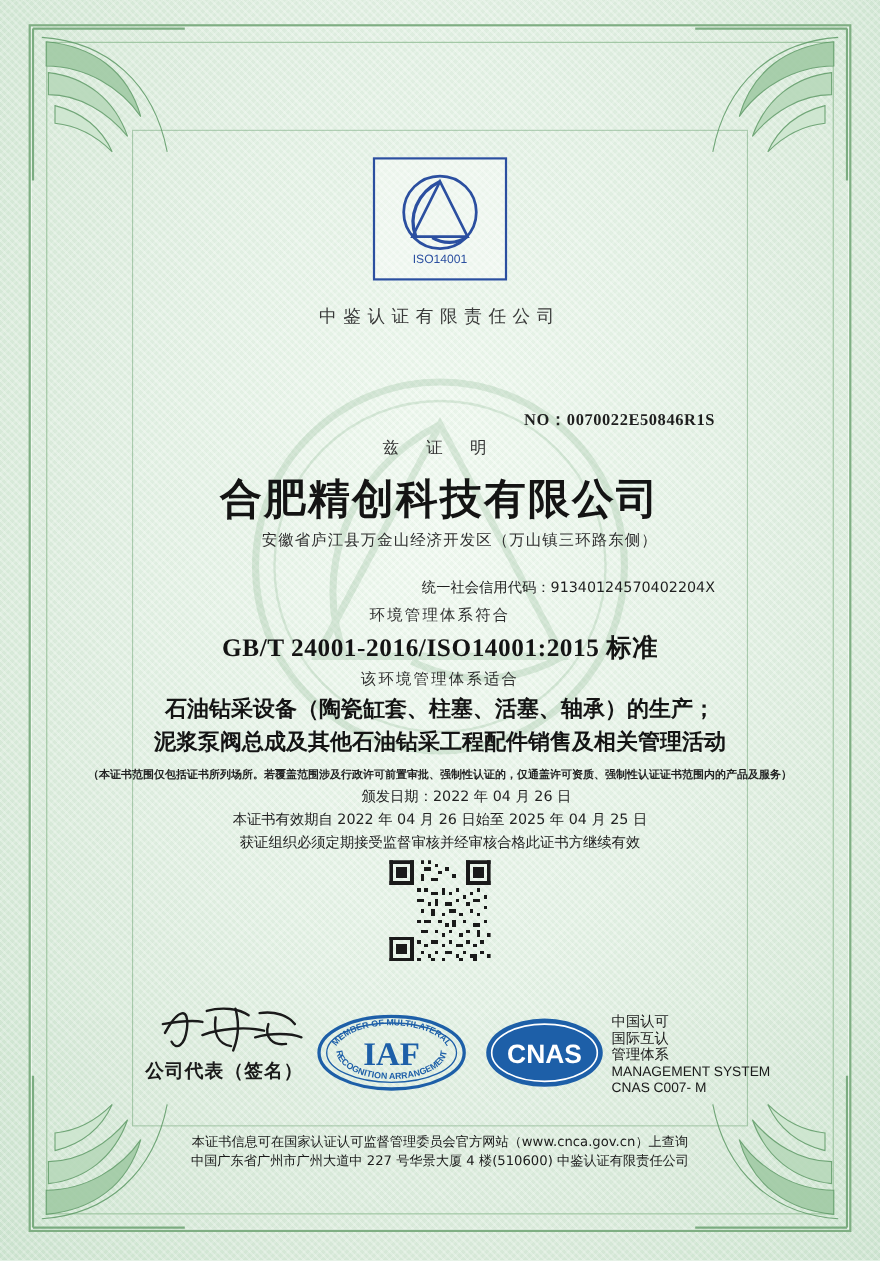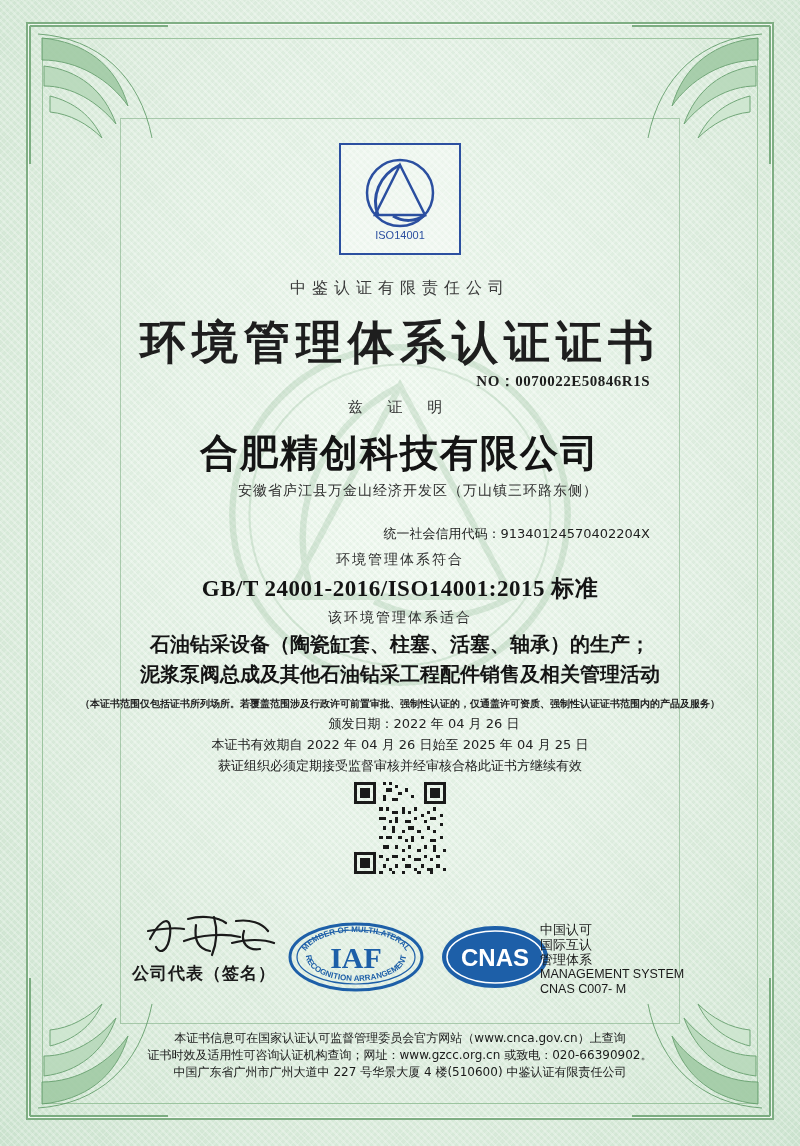--- a/index.html
+++ b/index.html
@@ -157,21 +157,21 @@
     font-family:"DejaVu Sans", sans-serif;font-weight:bold;
     font-size:17px;color:#1a1a1a;letter-spacing:1px;
   }
   .iaf{
     position:absolute;left:288px;top:922px;width:136px;height:70px;
   }
   .cnas{
     position:absolute;left:440px;top:924px;width:110px;height:66px;
   }
   .cnas-text{
-    position:absolute;left:540px;top:922px;
+    position:absolute;left:556px;top:922px;
     font-family:"DejaVu Sans", sans-serif;font-size:13px;color:#1a1a1a;line-height:15px;
   }
   .cnas-text .en{font-family:"Liberation Sans", sans-serif;font-size:12.5px;}
   .footer{
     position:absolute;left:0;right:0;top:1030px;
     text-align:center;font-family:"DejaVu Sans", sans-serif;
     font-size:12px;color:#1a1a1a;line-height:17px;
   }
 </style>
 </head>
@@ -236,21 +236,20 @@
       <svg viewBox="0 0 110 100" width="110" height="100">
         <circle cx="55" cy="44" r="33" fill="none" stroke="#2b4fa0" stroke-width="2.5"></circle>
         <path d="M55 16 L80 66 L30 66 Z" fill="none" stroke="#2b4fa0" stroke-width="2.5"></path>
         <path d="M55 16 C34 26 26 48 33 66" fill="none" stroke="#2b4fa0" stroke-width="3"></path>
         <path d="M80 66 C70 73 58 73 48 67" fill="none" stroke="#2b4fa0" stroke-width="3"></path>
         <text x="55" y="90" text-anchor="middle" font-family="Liberation Sans, sans-serif" font-size="11" fill="#2b4fa0">ISO14001</text>
       </svg>
     </div>
 
     <div class="issuer">中鉴认证有限责任公司</div>
-    <div class="maintitle">环境管理体系认证证书</div>
     <div class="certno">NO：0070022E50846R1S</div>
     <div class="hereby">兹 证 明</div>
     <div class="company">合肥精创科技有限公司</div>
     <div class="address">安徽省庐江县万金山经济开发区（万山镇三环路东侧）</div>
     <div class="credit">统一社会信用代码：91340124570402204X</div>
     <div class="conform">环境管理体系符合</div>
     <div class="standard">GB/T 24001-2016/ISO14001:2015 标准</div>
     <div class="scopelead">该环境管理体系适合</div>
     <div class="scope1">石油钻采设备（陶瓷缸套、柱塞、活塞、轴承）的生产；</div>
     <div class="scope2">泥浆泵阀总成及其他石油钻采工程配件销售及相关管理活动</div>
@@ -391,18 +390,17 @@
     <div class="cnas-text">
       <div>中国认可</div>
       <div>国际互认</div>
       <div>管理体系</div>
       <div class="en">MANAGEMENT SYSTEM</div>
       <div class="en">CNAS C007- M</div>
     </div>
 
     <div class="footer">
       <div>本证书信息可在国家认证认可监督管理委员会官方网站（www.cnca.gov.cn）上查询</div>
-      <div>证书时效及适用性可咨询认证机构查询；网址：www.gzcc.org.cn 或致电：020-66390902。</div>
       <div>中国广东省广州市广州大道中 227 号华景大厦 4 楼(510600) 中鉴认证有限责任公司</div>
     </div>
 
   </div>
 </div>
 
 </body></html>

